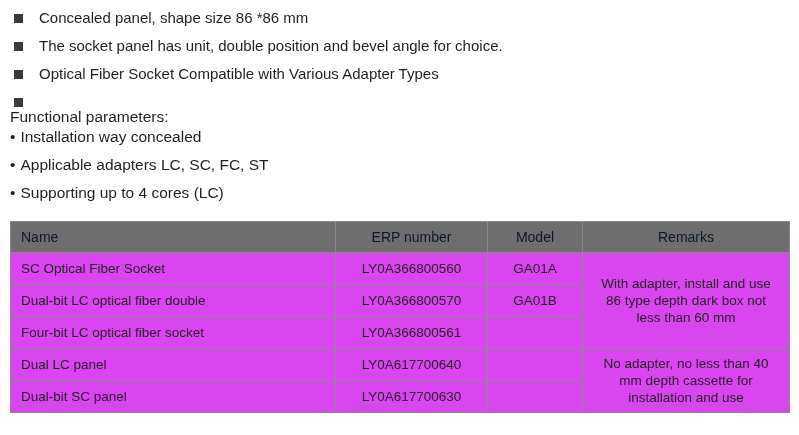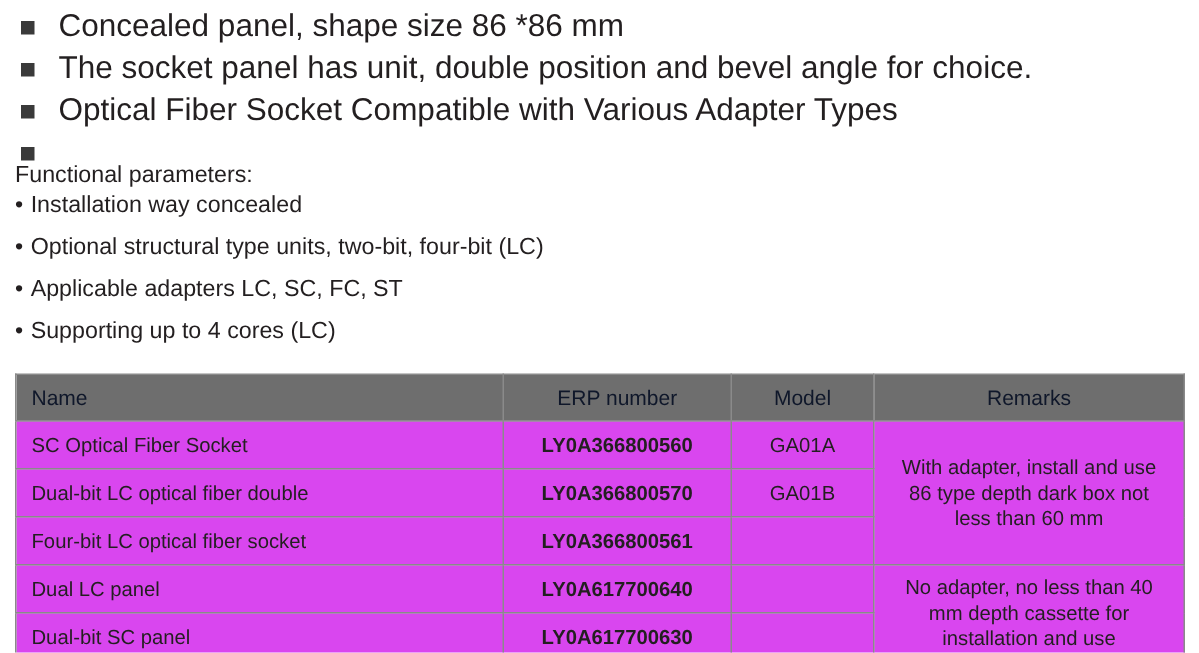--- a/index.html
+++ b/index.html
@@ -34,21 +34,21 @@
     margin-bottom: 8px;
   }
   .bullet-mark {
     flex: 0 0 auto;
     width: 9px;
     height: 9px;
     background: #3a3a3a;
     margin: 6px 16px 0 4px;
   }
   .bullet-text {
-    font-size: 21px;
+    font-size: 15px;
     line-height: 20px;
     color: #231f20;
   }
   .bullet-row.params {
     margin-bottom: 2px;
     flex-direction: column;
   }
   .params-label {
     font-size: 15.5px;
     line-height: 20px;
@@ -96,21 +96,21 @@
   }
   table.spec thead th.center {
     text-align: center;
   }
   table.spec tbody td {
     height: 31px;
     background: #d946ef;
     margin-left: 22px;
   }
   td.name-cell { text-align: left; }
-  td.erp-cell  { text-align: center; font-weight: bold; }
+  td.erp-cell  { text-align: center; }
   td.model-cell{ text-align: center; }
   td.remark-cell {
     text-align: center;
     line-height: 17px;
     font-size: 13.5px;
   }
   col.c-name   { width: 325px; }
   col.c-erp    { width: 152px; }
   col.c-model  { width: 95px; }
   col.c-remark { width: 207px; }
@@ -132,23 +132,20 @@
     <li class="bullet-row">
       <span class="bullet-mark"></span>
       <span class="bullet-text">Optical Fiber Socket Compatible with Various Adapter Types</span>
     </li>
     <li class="bullet-row params">
       <span class="bullet-mark"></span>
       <span class="params-label">Functional parameters:</span>
       <ul class="sub-list">
         <li class="sub-item">
           <span class="dot">•</span><span>Installation way concealed</span>
-        </li>
-        <li class="sub-item">
-          <span class="dot">•</span><span>Optional structural type units, two-bit, four-bit (LC)</span>
         </li>
         <li class="sub-item">
           <span class="dot">•</span><span>Applicable adapters LC, SC, FC, ST</span>
         </li>
         <li class="sub-item">
           <span class="dot">•</span><span>Supporting up to 4 cores (LC)</span>
         </li>
       </ul>
     </li>
   </ul>

